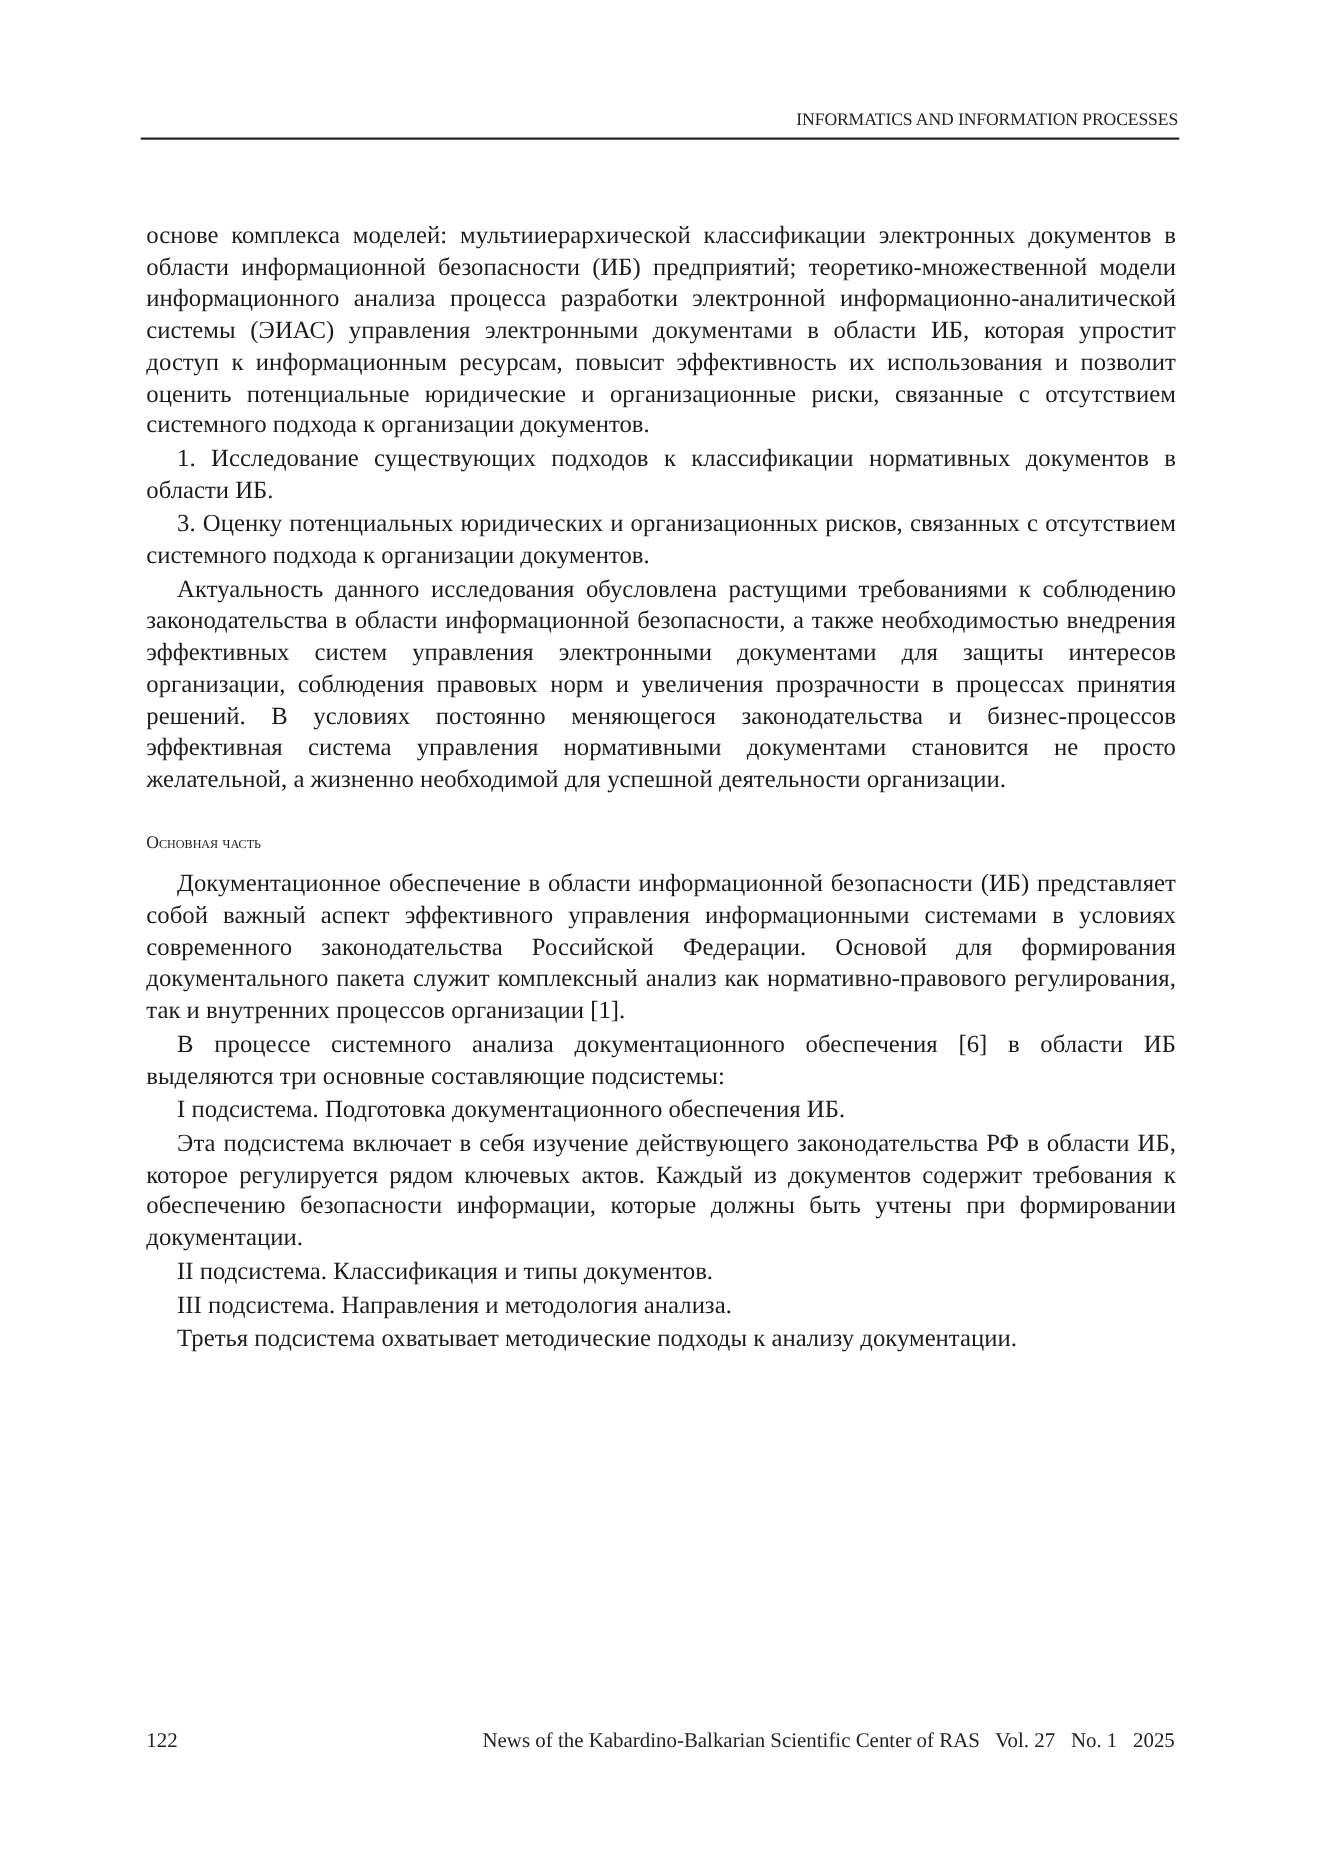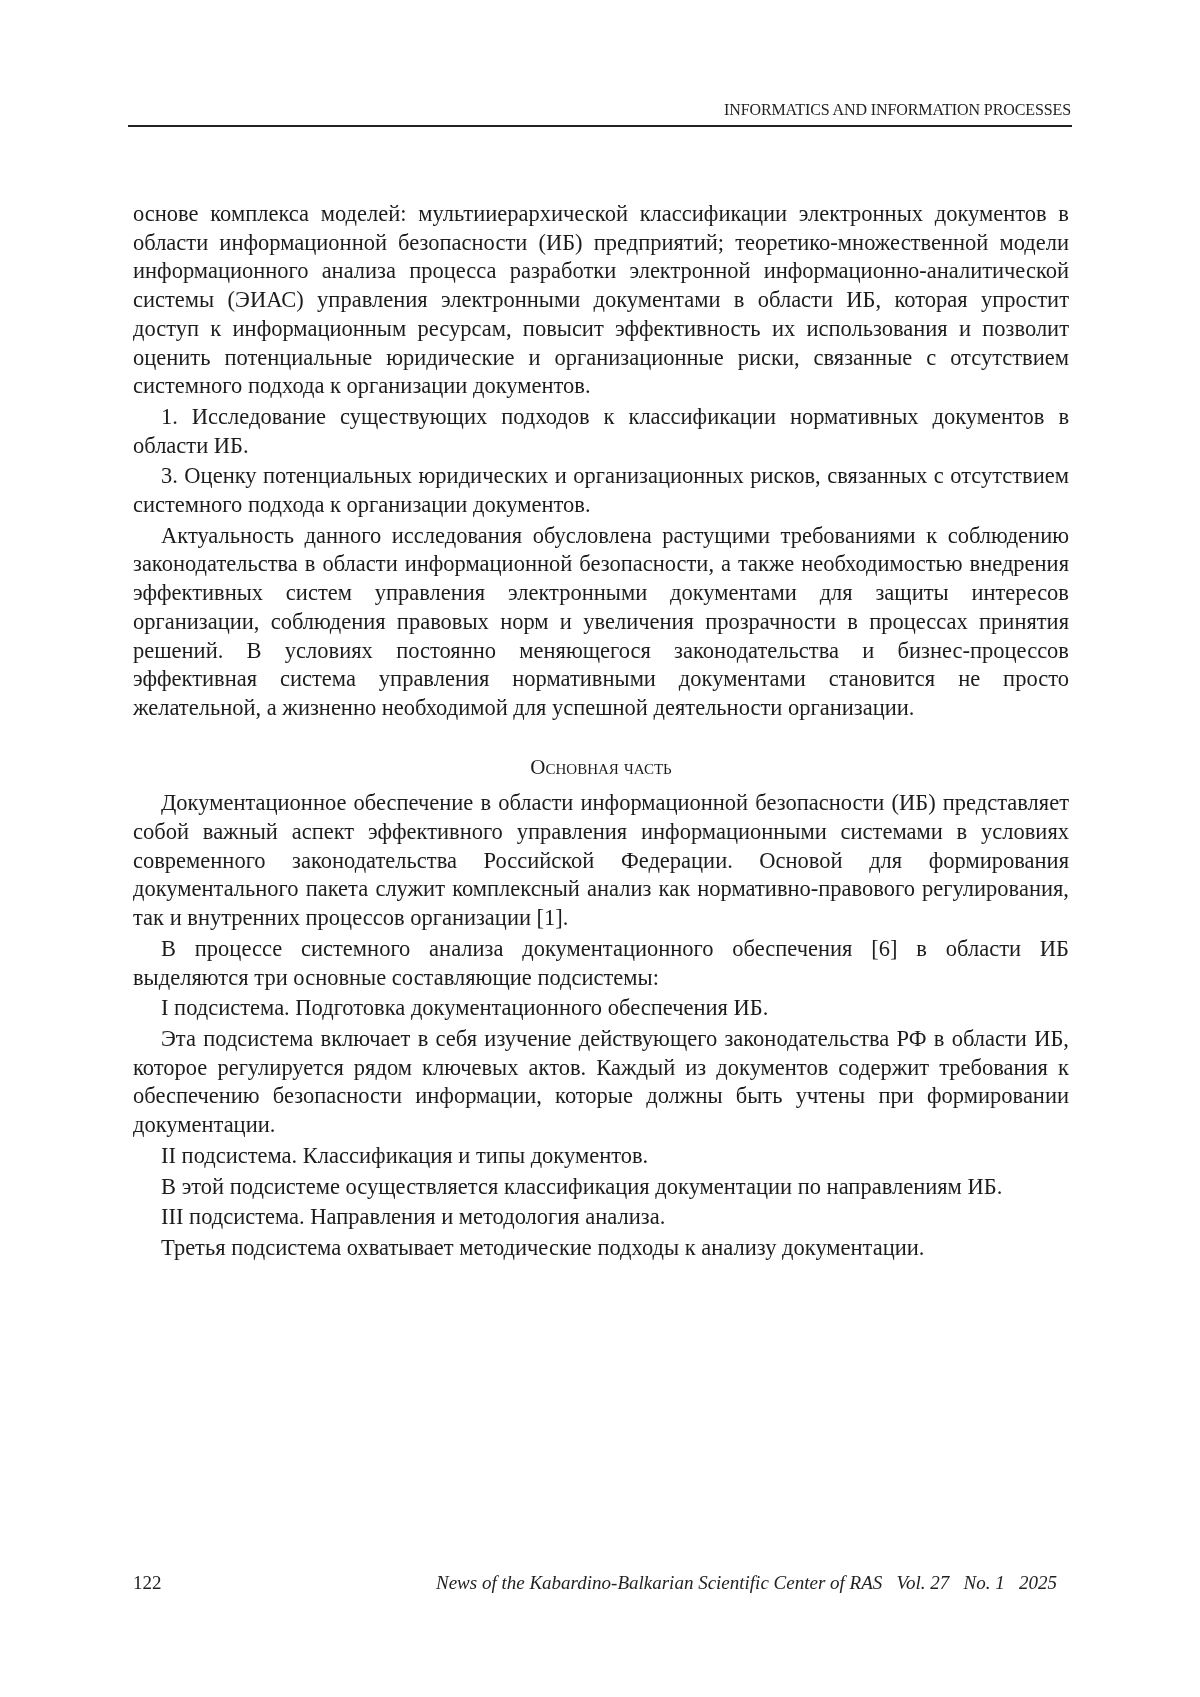--- a/index.html
+++ b/index.html
@@ -13,29 +13,29 @@
   .head-rule { position: absolute; left: 128px; width: 944px; top: 125px; height: 0; border-top: 2px solid #222; }
   .body-text {
     position: absolute; left: 133px; width: 936px; top: 156px;
     font-family: "Liberation Serif", serif; font-size: 22.5px; line-height: 28.7px;
     text-align: justify; color: #1c1c1c; margin-top: 44px;
   }
   .body-text p { margin: 0; text-indent: 28px; hyphens: manual; }
   .body-text p.cont { text-indent: 0; }
   .body-text p.sp { margin-top: 2px; }
   .section-heading {
-    text-align: center; font-variant: small-caps; text-indent: 0 !important;
-    margin: 30px 0 8px 0 !important; font-size: 21px;
+    text-align: left; font-variant: small-caps; text-indent: 0 !important;
+    margin: 30px 0 8px 0 !important; font-size: 16px;
   }
   .footer {
     position: absolute; left: 133px; width: 936px; top: 1572px;
     font-family: "Liberation Serif", serif; font-size: 19px; color: #222;
   }
   .footer .page-num { position: absolute; left: 0; top: 0; }
-  .footer .journal { position: absolute; right: 12px; top: 0; font-style: italic; white-space: pre; }
+  .footer .journal { position: absolute; right: 1px; top: 0; white-space: pre; }
 </style>
 </head>
 <body>
 
 <div class="page">
   <div class="running-head">INFORMATICS AND INFORMATION PROCESSES</div>
   <div class="head-rule"></div>
 
   <div class="body-text">
     <p class="cont">основе комплекса моделей: мультииерархической классификации электронных документов в области информационной безопасности (ИБ) предприятий; теоретико-множественной модели информационного анализа процесса разработки электронной информационно-аналитической системы (ЭИАС) управления электронными документами в области ИБ, которая упростит доступ к информационным ресурсам, повысит эффективность их использования и позволит оценить потенциальные юридические и организационные риски, связанные с отсутствием системного подхода к организации документов.</p>
@@ -43,21 +43,20 @@
     <p class="sp">3. Оценку потенциальных юридических и организационных рисков, связанных с отсутствием системного подхода к организации документов.</p>
     <p class="sp">Актуальность данного исследования обусловлена растущими требованиями к соблюдению законодательства в области информационной безопасности, а также необходимостью внедрения эффективных систем управления электронными документами для защиты интересов организации, соблюдения правовых норм и увеличения прозрачности в процессах принятия решений. В условиях постоянно меняющегося законодательства и бизнес-процессов эффективная система управления нормативными документами становится не просто желательной, а жизненно необходимой для успешной деятельности организации.</p>
 
     <p class="section-heading">Основная часть</p>
 
     <p>Документационное обеспечение в области информационной безопасности (ИБ) представляет собой важный аспект эффективного управления информационными системами в условиях современного законодательства Российской Федерации. Основой для формирования документального пакета служит комплексный анализ как нормативно-правового регулирования, так и внутренних процессов организации [1].</p>
     <p class="sp">В процессе системного анализа документационного обеспечения [6] в области ИБ выделяются три основные составляющие подсистемы:</p>
     <p class="sp">I подсистема. Подготовка документационного обеспечения ИБ.</p>
     <p class="sp">Эта подсистема включает в себя изучение действующего законодательства РФ в области ИБ, которое регулируется рядом ключевых актов. Каждый из документов содержит требования к обеспечению безопасности информации, которые должны быть учтены при формировании документации.</p>
     <p class="sp">II подсистема. Классификация и типы документов.</p>
-    <p class="sp">В этой подсистеме осуществляется классификация документации по направлениям ИБ.</p>
     <p class="sp">III подсистема. Направления и методология анализа.</p>
     <p class="sp">Третья подсистема охватывает методические подходы к анализу документации.</p>
   </div>
 
   <div class="footer">
     <span class="page-num">122</span>
     <span class="journal">News of the Kabardino-Balkarian Scientific Center of RAS   Vol. 27   No. 1   2025</span>
   </div>
 </div>
 

